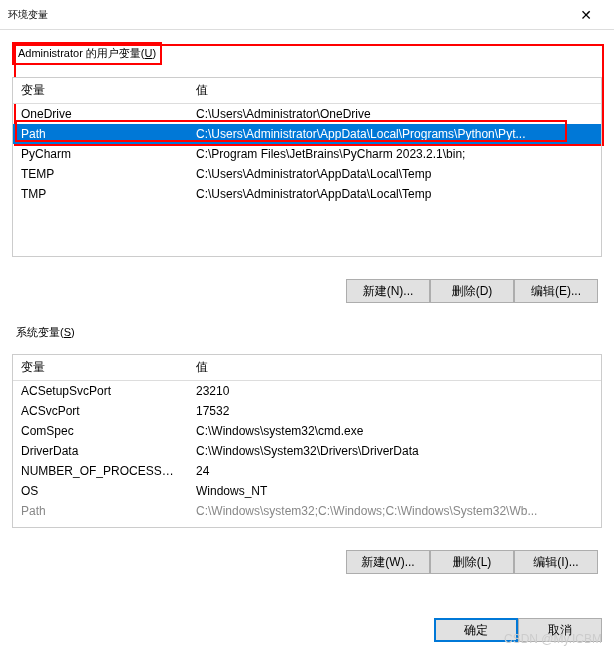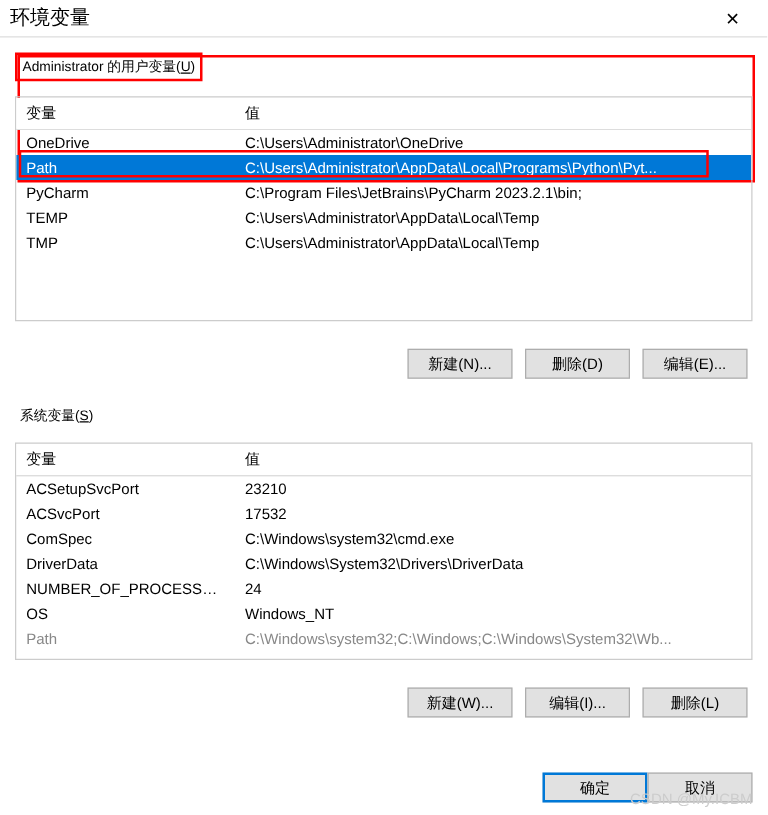--- a/index.html
+++ b/index.html
@@ -1,35 +1,35 @@
 <!DOCTYPE html>
 <html><head>
   <meta charset="utf-8">
   <style>
     * { box-sizing: border-box; margin: 0; padding: 0; }
     body { font-family: "Microsoft YaHei", "Segoe UI", sans-serif; font-size: 12px; background: #fff; color: #000; width: 614px; height: 652px; overflow: hidden; position: relative; }
     .titlebar { height: 30px; display: flex; align-items: center; padding: 0 8px; border-bottom: 1px solid #ddd; }
-    .titlebar .title { flex: 1; font-size: 16px; }
+    .titlebar .title { flex: 1; font-size: 10px; }
     .close-btn { width: 40px; height: 30px; display: flex; align-items: center; justify-content: center; cursor: pointer; font-size: 14px; }
     .content { padding: 12px; }
     .section-label { display: inline-block; padding: 2px 4px; margin-bottom: 6px; font-size: 11px; }
     .highlight-red-small { border: 2px solid red; }
     .underline { text-decoration: underline; }
     .groupbox { border: 1px solid #ccc; margin: 4px 0 10px 0; padding: 0; position: relative; }
     .table-wrap { height: 178px; overflow-y: scroll; overflow-x: hidden; position: relative; }
     .table-wrap2 { height: 172px; overflow-y: scroll; overflow-x: hidden; }
     table { width: 100%; border-collapse: collapse; table-layout: fixed; }
     thead th { text-align: left; font-weight: normal; padding: 4px 8px; font-size: 12px; background: #fff; position: sticky; top: 0; }
     thead th:first-child { width: 175px; }
     tbody td { padding: 3px 8px; font-size: 12px; white-space: nowrap; overflow: hidden; text-overflow: ellipsis; }
     .header-sep { border-bottom: 1px solid #ddd; }
     tr.selected td { background: #0078d7; color: #fff; }
     tr.faded td { color: #888; }
     .red-row-overlay { position: absolute; border: 2px solid red; pointer-events:none; }
-    .button-row { display: flex; justify-content: flex-end; gap: 10px; padding: 12px 4px; }
+    .button-row { display: flex; justify-content: flex-end; padding: 12px 4px; }
     .btn { min-width: 84px; height: 24px; padding: 0 10px; border: 1px solid #adadad; background: #e1e1e1; font-size: 12px; cursor: pointer; font-family: inherit; }
     .btn.default { border: 2px solid #0078d7; }
     .bottom-buttons { position: absolute; bottom: 10px; right: 12px; display: flex; }
     .watermark { position: absolute; bottom: 6px; right: 12px; color: #ccc; font-size: 12px; pointer-events:none; }
     .hl-red-big { position: absolute; left: 14px; top: 44px; width: 590px; height: 102px; border: 2px solid red; pointer-events: none; }
   </style>
 </head>
 <body>
 
 <div class="titlebar">
@@ -135,22 +135,22 @@
             <td>Path</td>
             <td>C:\Windows\system32;C:\Windows;C:\Windows\System32\Wb...</td>
           </tr>
         </tbody>
       </table>
     </div>
   </div>
 
   <div class="button-row">
     <button class="btn">新建(W)...</button>
+    <button class="btn">删除(L)</button>
     <button class="btn">编辑(I)...</button>
-    <button class="btn">删除(L)</button>
   </div>
 
 </div>
 
 <div class="bottom-buttons">
   <button class="btn default">确定</button>
   <button class="btn">取消</button>
 </div>
 
 <div class="watermark">CSDN @My.ICBM</div>

